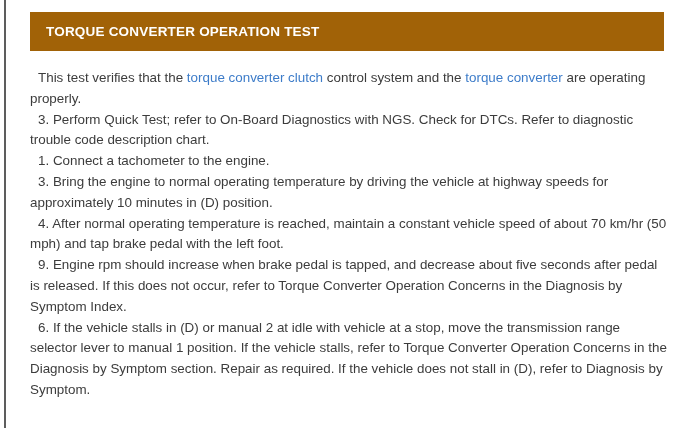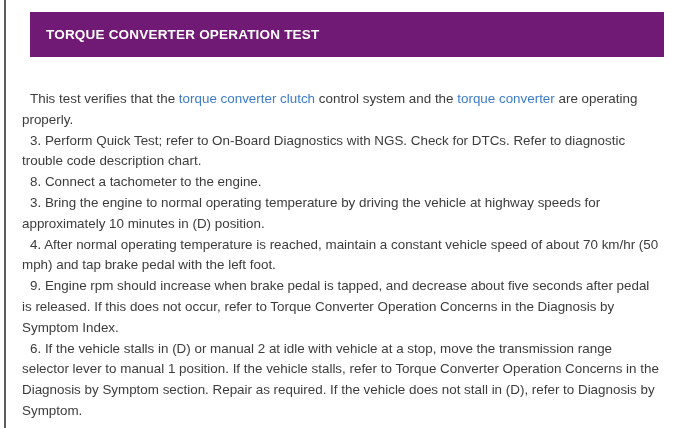--- a/index.html
+++ b/index.html
@@ -41,46 +41,45 @@
     bottom: 0;
     padding: 0;
   }
 
   
   .section-header {
     position: absolute;
     left: 24px;
     top: 12px;
     width: 634px;
-    height: 45px;
-    background: #701a75;
+    height: 39px;
+    background: #a16207;
     display: flex;
     align-items: center;
     box-sizing: border-box;
     padding: 0 0 0 16px;
   }
   .section-header .title {
     color: #ffffff;
     font-size: 13.5px;
     font-weight: bold;
     letter-spacing: 0.2px;
     line-height: 1;
     white-space: nowrap;
   }
 
   
   .body-copy {
     position: absolute;
-    left: 16px;
+    left: 24px;
     top: 68px;
     width: 640px;
     color: #3c3c3c;
     font-size: 13.4px;
     line-height: 20.8px;
-    margin-top: 21px;
   }
   .para {
     margin: 0;
     padding: 0;
     text-indent: 8px;
     text-align: left;
   }
   .para .lnk {
     color: #3d7cc9;
     text-decoration: none;
@@ -98,21 +97,21 @@
 
     <div class="section-header">
       <span class="title">TORQUE CONVERTER OPERATION TEST</span>
     </div>
 
     <div class="body-copy">
 
       <p class="para"><span>This test verifies that the </span><a class="lnk" href="#">torque converter clutch</a><span> control system and the </span><a class="lnk" href="#">torque converter</a><span> are operating properly.</span></p>
 
       <p class="para">3. Perform Quick Test; refer to On-Board Diagnostics with NGS. Check for DTCs. Refer to diagnostic trouble code description chart.</p>
-      <p class="para">8. Connect a tachometer to the engine.</p>
+      <p class="para">1. Connect a tachometer to the engine.</p>
       <p class="para">3. Bring the engine to normal operating temperature by driving the vehicle at highway speeds for approximately 10 minutes in (D) position.</p>
       <p class="para">4. After normal operating temperature is reached, maintain a constant vehicle speed of about 70 km/hr (50 mph) and tap brake pedal with the left foot.</p>
       <p class="para">9. Engine rpm should increase when brake pedal is tapped, and decrease about five seconds after pedal is released. If this does not occur, refer to Torque Converter Operation Concerns in the Diagnosis by Symptom Index.</p>
       <p class="para">6. If the vehicle stalls in (D) or manual 2 at idle with vehicle at a stop, move the transmission range selector lever to manual 1 position. If the vehicle stalls, refer to Torque Converter Operation Concerns in the Diagnosis by Symptom section. Repair as required. If the vehicle does not stall in (D), refer to Diagnosis by Symptom.</p>
 
     </div>
   </div>
 </div>
 
 </body></html>

